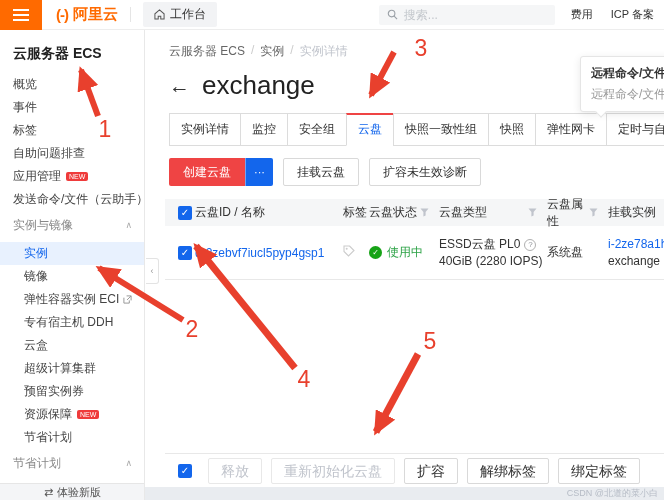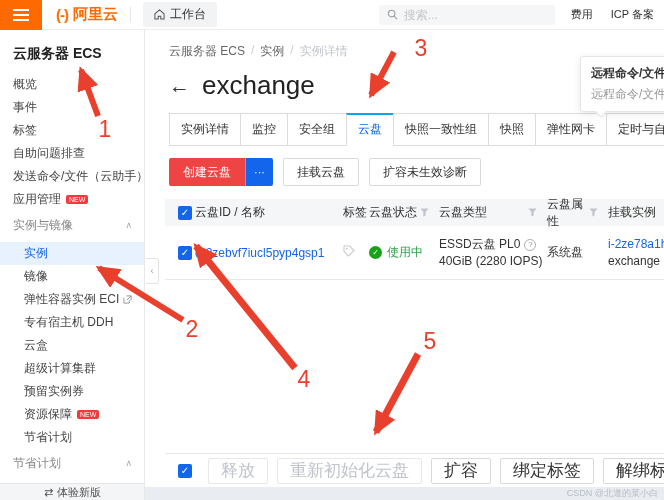--- a/index.html
+++ b/index.html
@@ -58,21 +58,21 @@
   .breadcrumb .sep { color:#ccc; }
   .breadcrumb .current { color:#c0c4cc; }
   .title-row { display:flex; align-items:center; gap:12px; padding:10px 0 0 24px; }
   .back-arrow { font-size:21px; color:#333; cursor:pointer; line-height:1; }
   .page-title { font-size:26px; font-weight:500; color:#222; }
 
   .tabs { display:flex; margin:12px 0 0 24px; }
   .tab { height:33px; line-height:31px; font-size:12px; color:#333; padding:0 11px;
          border:1px solid #dcdcdc; margin-left:-1px; background:#fff; cursor:pointer; white-space:nowrap; }
   .tab:first-child { margin-left:0; }
-  .tab.active { color:#1366ec; border-top:2px solid #0ea5e9; border-bottom-color:#fff; line-height:29px; }
+  .tab.active { color:#1366ec; border-top:2px solid #ef4444; border-bottom-color:#fff; line-height:29px; }
 
   .toolbar { display:flex; align-items:center; gap:10px; margin:12px 0 0 24px; }
   .btn { height:28px; line-height:26px; font-size:12px; border:1px solid #d9d9d9; border-radius:2px;
          background:#fff; color:#333; padding:0 13px; cursor:pointer; white-space:nowrap; }
   .btn-primary-group { display:flex; height:28px; border-radius:2px; overflow:hidden; cursor:pointer; }
   .btn-primary-main { background:#ef4444; color:#fff; font-size:12px; line-height:28px; padding:0 14px; }
   .btn-primary-more { background:#1366ec; color:#fff; font-size:11px; line-height:28px; padding:0 8px;
                       border-left:1px solid rgba(255,255,255,0.4); }
 
   .table { margin:13px 0 0 20px; width:720px; }
@@ -96,21 +96,21 @@
   .type-lines { line-height:17px; }
   .help-ic { display:inline-block; width:12px; height:12px; border:1px solid #b0b0b0; border-radius:50%;
              color:#909399; font-size:8px; line-height:10px; text-align:center; margin-left:4px;
              vertical-align:1px; cursor:pointer; }
   .inst-lines { line-height:17px; white-space:nowrap; }
   .funnel { display:inline-flex; cursor:pointer; }
 
   .bottom-actions { position:absolute; left:20px; right:0; bottom:13px; height:34px;
                     border-top:1px solid #e8e8e8; display:flex; align-items:center; background:#fff; }
   .bottom-actions .cb { margin-left:13px; margin-right:16px; }
-  .btn-sm { height:26px; line-height:24px; font-size:17px; border:1px solid #d9d9d9; border-radius:2px;
+  .btn-sm { height:26px; line-height:24px; font-size:14px; border:1px solid #d9d9d9; border-radius:2px;
             background:#fff; color:#333; padding:0 12px; margin-right:9px; cursor:pointer; white-space:nowrap; }
   .btn-sm.disabled { color:#c0c4cc; border-color:#e8e8e8; cursor:not-allowed; }
 
   .bottom-strip { position:absolute; left:0; right:0; bottom:0; height:13px; background:#e9ecf0;
                   display:flex; align-items:center; justify-content:flex-end; padding-right:6px; }
   .watermark { font-size:9px; color:#b6bcc6; white-space:nowrap; }
 
   
   .tooltip { position:absolute; left:580px; top:56px; width:160px; background:#fff;
              border:1px solid #e5e5e5; border-radius:3px; box-shadow:0 2px 8px rgba(0,0,0,0.09);
@@ -170,26 +170,26 @@
     <div class="side-item">
         <span>事件</span>
       </div>
     <div class="side-item">
         <span>标签</span>
       </div>
     <div class="side-item">
         <span>自助问题排查</span>
       </div>
     <div class="side-item">
-        <span>发送命令/文件（云助手）</span>
-      </div>
-    <div class="side-item">
       <span>应用管理</span>
       <span class="badge-new">NEW</span>
     </div>
+    <div class="side-item">
+        <span>发送命令/文件（云助手）</span>
+      </div>
     <div class="side-section">
       <span>实例与镜像</span>
       <span class="chevron">∧</span>
     </div>
     <div class="side-item sub selected">
         <span>实例</span>
       </div>
     <div class="side-item sub">
         <span>镜像</span>
       </div>
@@ -334,22 +334,22 @@
           </div>
         </div>
       </div>
     </div>
 
     <div class="bottom-actions">
       <div class="cb">✓</div>
       <button class="btn-sm disabled">释放</button>
       <button class="btn-sm disabled">重新初始化云盘</button>
       <button class="btn-sm">扩容</button>
+      <button class="btn-sm">解绑标签</button>
       <button class="btn-sm">绑定标签</button>
-      <button class="btn-sm">解绑标签</button>
     </div>
 
     <div class="bottom-strip">
       <span class="watermark">CSDN @北道的菜小白</span>
     </div>
   </div>
 
   <div class="tooltip">
     <div class="tooltip-title">远程命令/文件</div>
     <div class="tooltip-desc">远程命令/文件的开</div>

